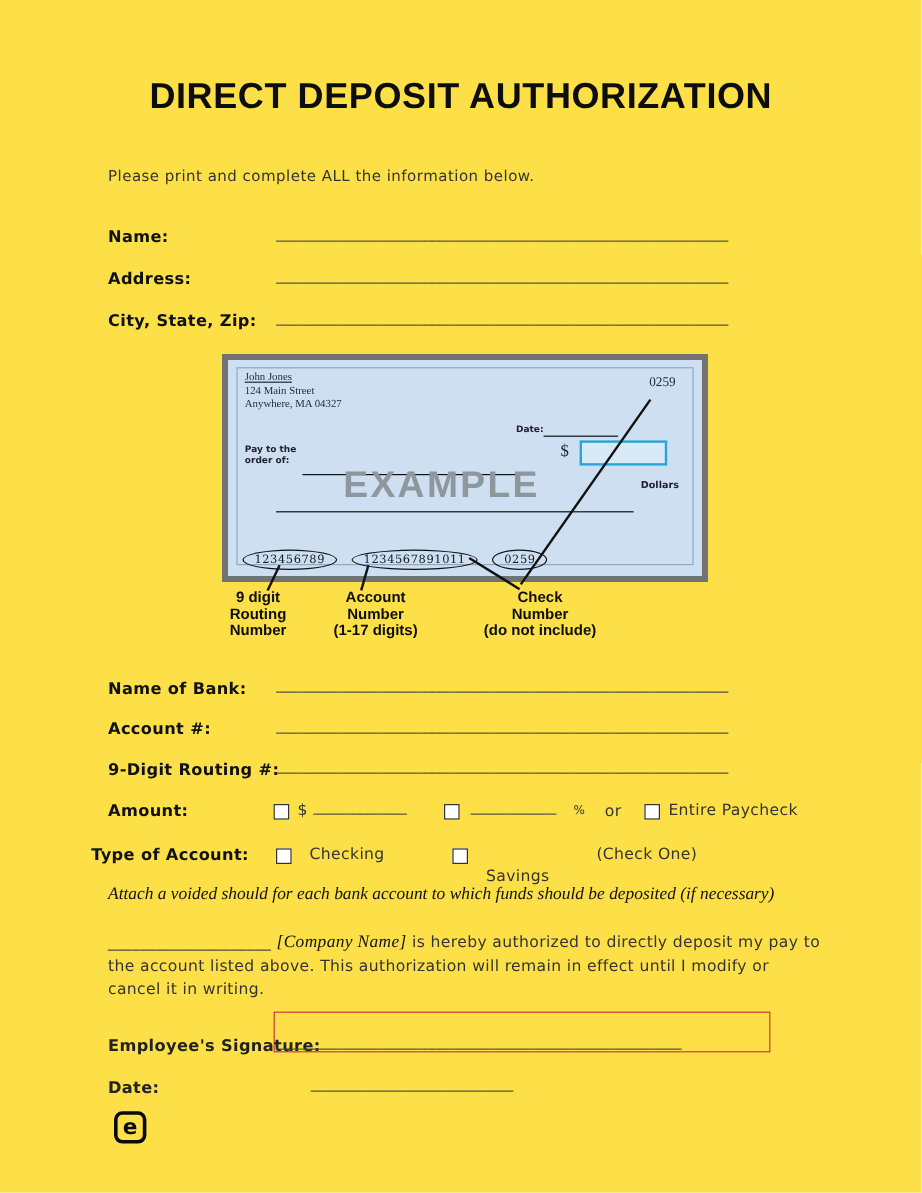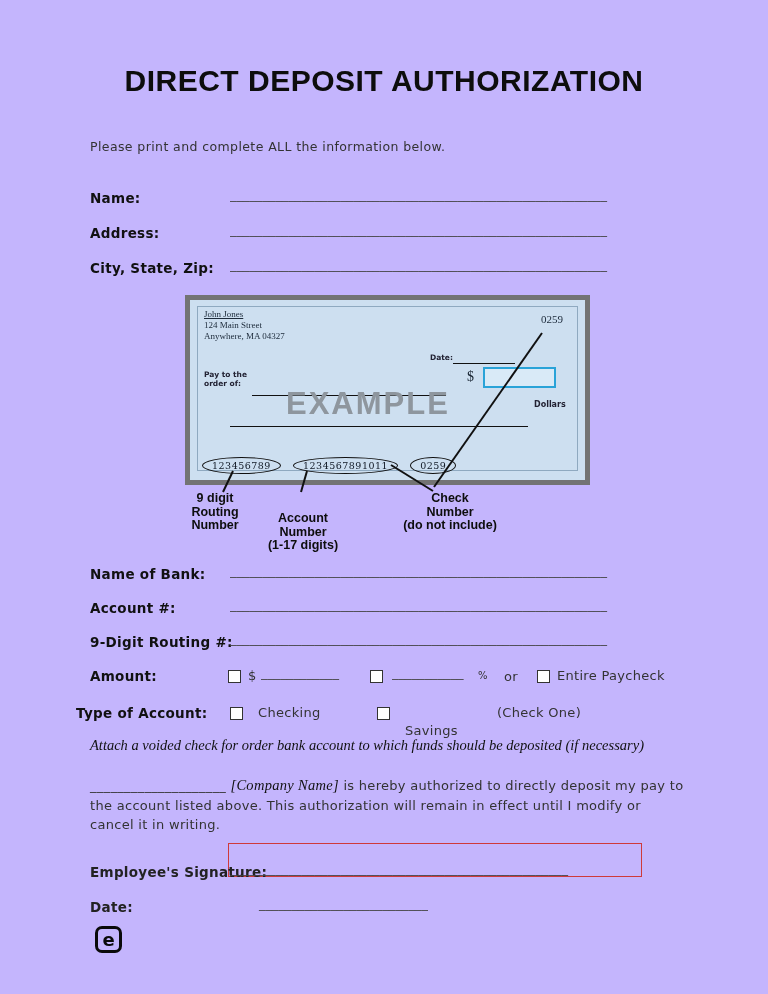--- a/index.html
+++ b/index.html
@@ -1,18 +1,18 @@
 <!DOCTYPE html>
 <html style="--check-bg: #cddff0; --amount-box-border: #29a3d8; --signature-box-border: #cf3a3a; --watermark: #8e969e;"><head>
 <meta charset="utf-8">
 <style>
   * { margin:0; padding:0; box-sizing:border-box; }
   html,body { background:#ffffff; }
   .page {
-    position:relative; width:768px; height:994px; background:#c4b5fd;
+    position:relative; width:768px; height:994px; background:#fde047;
     font-family:"DejaVu Sans", sans-serif; color:#222; overflow:hidden;
   }
   .title {
     position:absolute; top:64px; left:0; width:100%; text-align:center;
     font-family:"Liberation Sans", sans-serif; font-weight:bold;
     font-size:30px; letter-spacing:0.5px; color:#0d0d0d;
   }
   .instruction {
     position:absolute; top:139px; left:90px; font-size:12.5px;
     letter-spacing:0.4px; color:#333;
@@ -51,21 +51,21 @@
     padding:2px 9px; margin-right:7px; font-family:"DejaVu Serif", serif;
     font-size:9.5px; letter-spacing:0.5px; color:#101824;
   }
   .arrows { position:absolute; left:185px; top:295px; width:420px; height:250px; pointer-events:none; }
   .callout {
     position:absolute; top:492px; text-align:center; font-weight:bold;
     font-size:12.5px; line-height:13.5px; color:#0d0d0d;
     font-family:"Liberation Sans", sans-serif;
   }
   .callout-1 { left:175px; width:80px; }
-  .callout-2 { left:258px; width:90px;margin-top:20px; }
+  .callout-2 { left:268px; width:90px; }
   .callout-3 { left:395px; width:110px; }
   
   .cb { position:absolute; width:13px; height:13px; border:1.6px solid #333; background:#fff; }
   .small-txt { position:absolute; font-size:13px; color:#333; letter-spacing:0.3px; white-space:nowrap; }
   .blank { position:absolute; overflow:hidden; white-space:nowrap; font-size:13px; color:#444; }
   .attach-note {
     position:absolute; left:90px; top:737px; width:600px;
     font-family:"Liberation Serif", serif; font-style:italic; font-size:14.5px; color:#111;
   }
   .auth-para {
@@ -179,21 +179,21 @@
   <span class="cb" style="left:537px; top:670px;"></span>
   <span class="small-txt" style="left:557px; top:668px;">Entire Paycheck</span>
 
   <span class="flabel" style="position:absolute; left:76px; top:705px;">Type of Account:</span>
   <span class="cb" style="left:230px; top:707px;"></span>
   <span class="small-txt" style="left:258px; top:705px;">Checking</span>
   <span class="cb" style="left:377px; top:707px;"></span>
   <span class="small-txt" style="left:405px; top:707px;margin-top:16px;">Savings</span>
   <span class="small-txt" style="left:497px; top:705px;">(Check One)</span>
 
-  <div class="attach-note">Attach a voided check for order bank account to which funds should be deposited (if necessary)</div>
+  <div class="attach-note">Attach a voided should for each bank account to which funds should be deposited (if necessary)</div>
 
   <div class="auth-para">
     <span>____________________ </span><span class="company-name">[Company Name]</span><span> is hereby authorized to directly deposit my pay to the account listed above. This authorization will remain in effect until I modify or cancel it in writing.</span>
   </div>
 
   <div class="sig-box"></div>
   <span class="flabel reg" style="position:absolute; left:90px; top:864px;">Employee's Signature:</span>
   <span class="blank" style="left:230px; top:861px; width:412px;">____________________________________________________</span>
 
   <span class="flabel reg" style="position:absolute; left:90px; top:899px;">Date:</span>

